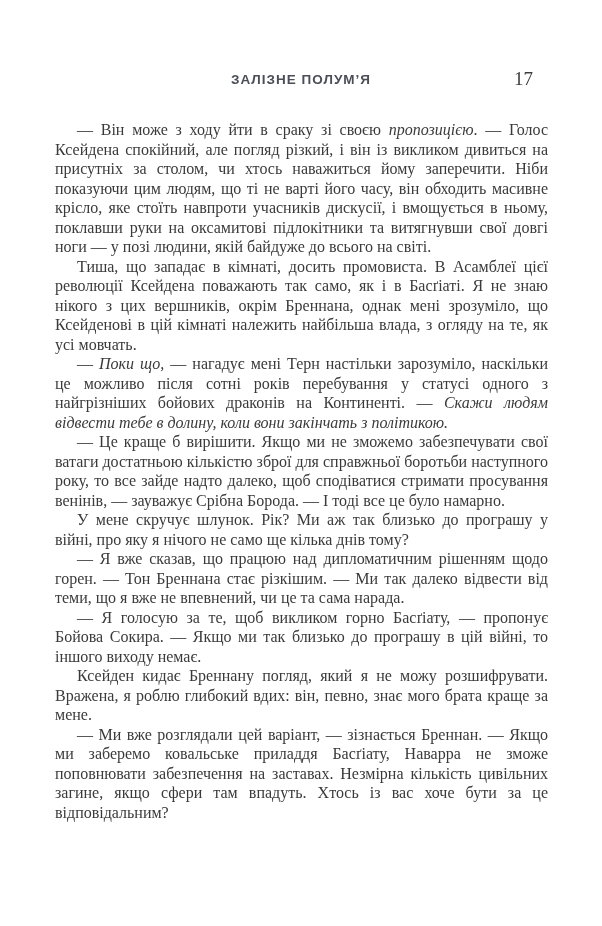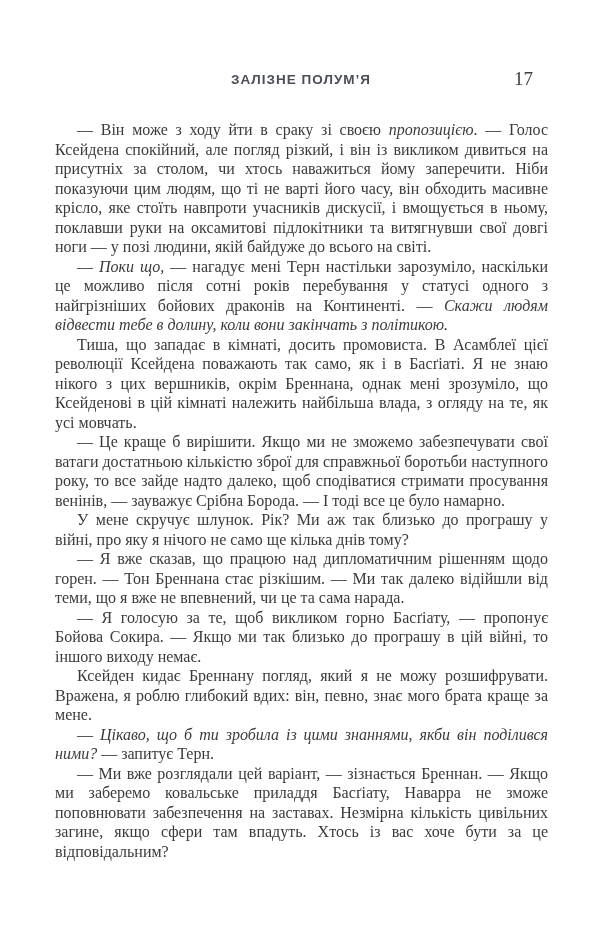--- a/index.html
+++ b/index.html
@@ -63,23 +63,22 @@
 </head>
 <body>
 
 <div class="page">
   <div class="page-header">
     <span class="running-title">ЗАЛІЗНЕ ПОЛУМ’Я</span>
     <span class="page-number">17</span>
   </div>
   <div class="body-text" id="body-text">
       <p><span>— Він може з ходу йти в сраку зі своєю </span><span class="it">пропозицією</span><span>. — Голос Ксейдена спокійний, але погляд різкий, і він із викликом дивиться на присутніх за столом, чи хтось наважиться йому заперечити. Ніби показуючи цим людям, що ті не варті його часу, він обходить масивне крісло, яке стоїть навпроти учасників дискусії, і вмощується в ньому, поклавши руки на оксамитові підлокітники та витягнувши свої довгі ноги — у позі людини, якій байдуже до всього на світі.</span></p>
+      <p><span>Тиша, що западає в кімнаті, досить промовиста. В Асамблеї цієї революції Ксейдена поважають так само, як і в Басґіаті. Я не знаю нікого з цих вершників, окрім Бреннана, однак мені зрозуміло, що Ксейденові в цій кімнаті належить найбільша влада, з огляду на те, як усі мовчать.</span></p>
       <p><span>— </span><span class="it">Поки що,</span><span> — нагадує мені Терн настільки зарозуміло, наскільки це можливо після сотні років перебування у статусі одного з найгрізніших бойових драконів на Континенті. — </span><span class="it">Скажи людям відвести тебе в долину, коли вони закінчать з політикою.</span></p>
-      <p><span>Тиша, що западає в кімнаті, досить промовиста. В Асамблеї цієї революції Ксейдена поважають так само, як і в Басґіаті. Я не знаю нікого з цих вершників, окрім Бреннана, однак мені зрозуміло, що Ксейденові в цій кімнаті належить найбільша влада, з огляду на те, як усі мовчать.</span></p>
       <p><span>— Це краще б вирішити. Якщо ми не зможемо забезпечувати свої ватаги достатньою кількістю зброї для справжньої боротьби наступного року, то все зайде надто далеко, щоб сподіватися стримати просування венінів, — зауважує Срібна Борода. — І тоді все це було намарно.</span></p>
       <p><span>У мене скручує шлунок. Рік? Ми аж так близько до програшу у війні, про яку я нічого не само ще кілька днів тому?</span></p>
-      <p><span>— Я вже сказав, що працюю над дипломатичним рішенням щодо горен. — Тон Бреннана стає різкішим. — Ми так далеко відійшли від теми, що я вже не впевнений, чи це та сама нарада.</span></p>
+      <p><span>— Я вже сказав, що працюю над дипломатичним рішенням щодо горен. — Тон Бреннана стає різкішим. — Ми так далеко відвести від теми, що я вже не впевнений, чи це та сама нарада.</span></p>
       <p><span>— Я голосую за те, щоб викликом горно Басґіату, — пропонує Бойова Сокира. — Якщо ми так близько до програшу в цій війні, то іншого виходу немає.</span></p>
       <p><span>Ксейден кидає Бреннану погляд, який я не можу розшифрувати. Вражена, я роблю глибокий вдих: він, певно, знає мого брата краще за мене.</span></p>
-      <p><span>— </span><span class="it">Цікаво, що б ти зробила із цими знаннями, якби він поділився ними?</span><span> — запитує Терн.</span></p>
       <p><span>— Ми вже розглядали цей варіант, — зізнається Бреннан. — Якщо ми заберемо ковальське приладдя Басґіату, Наварра не зможе поповнювати забезпечення на заставах. Незмірна кількість цивільних загине, якщо сфери там впадуть. Хтось із вас хоче бути за це відповідальним?</span></p>
     </div>
 </div>
 
 </body></html>

